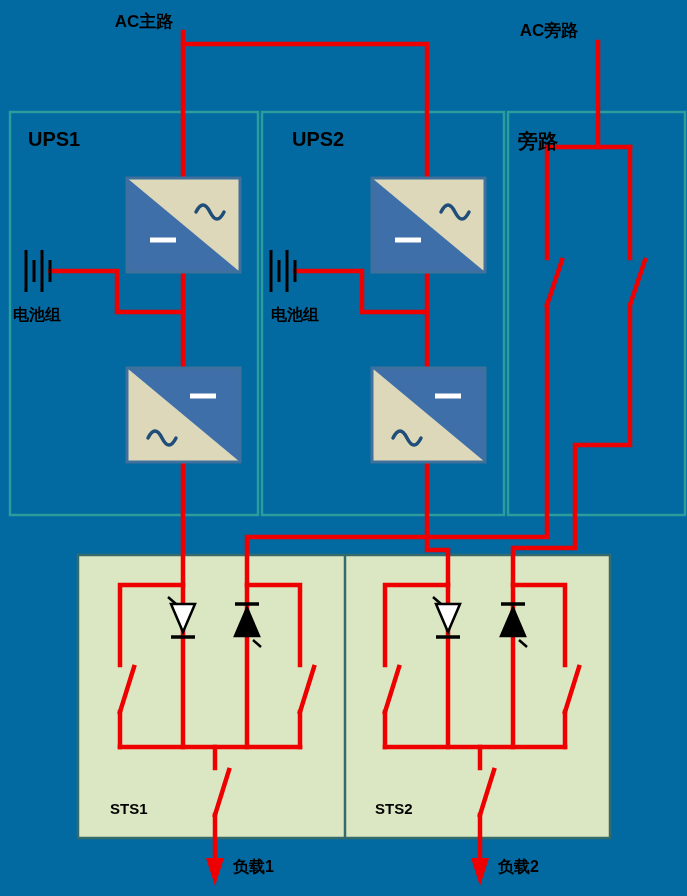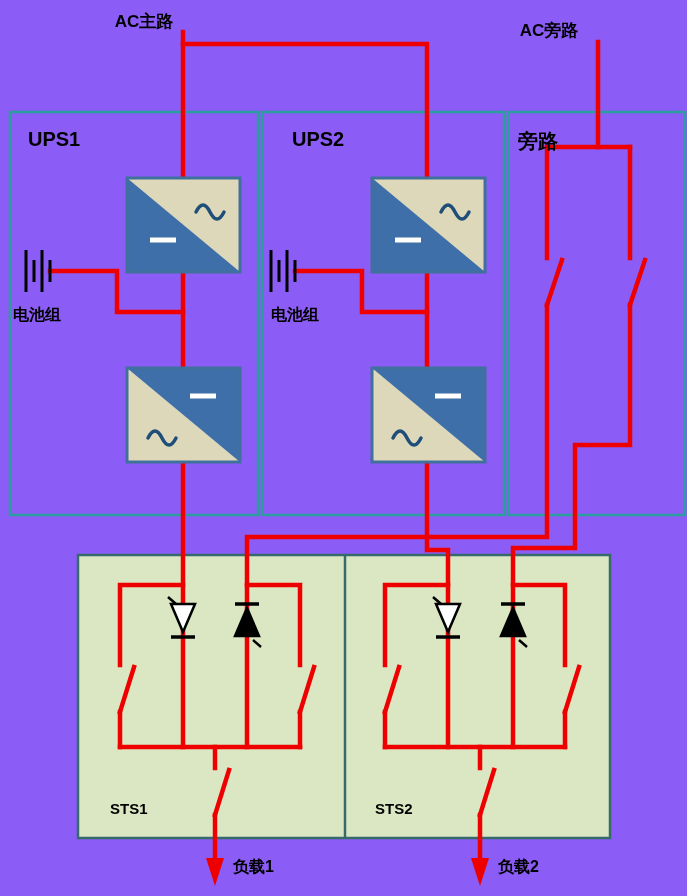--- a/index.html
+++ b/index.html
@@ -1,19 +1,19 @@
 <!DOCTYPE html>
 <html><head>
 <meta charset="utf-8">
 <style>
   html,body{margin:0;padding:0;background:#ffffff;}
   .canvas{
     position:relative;
     width:687px;height:896px;
-    background:#8b5cf6;
+    background:#0369a1;
     font-family:"Liberation Sans", sans-serif;
     overflow:hidden;
   }
   svg{display:block;}
   text{fill:#000000;font-family:"Liberation Sans", sans-serif;font-weight:bold;}
   .t-section{font-size:20px;}
   .t-label{font-size:17px;}
   .t-small{font-size:16px;}
   .t-sts{font-size:15px;}
 </style>

